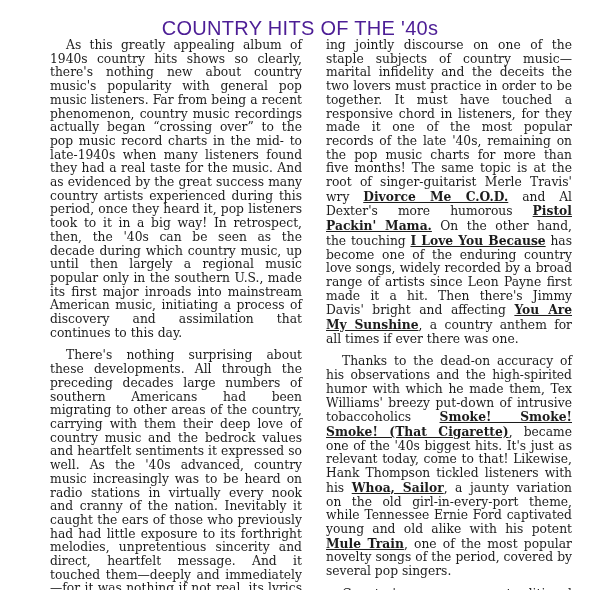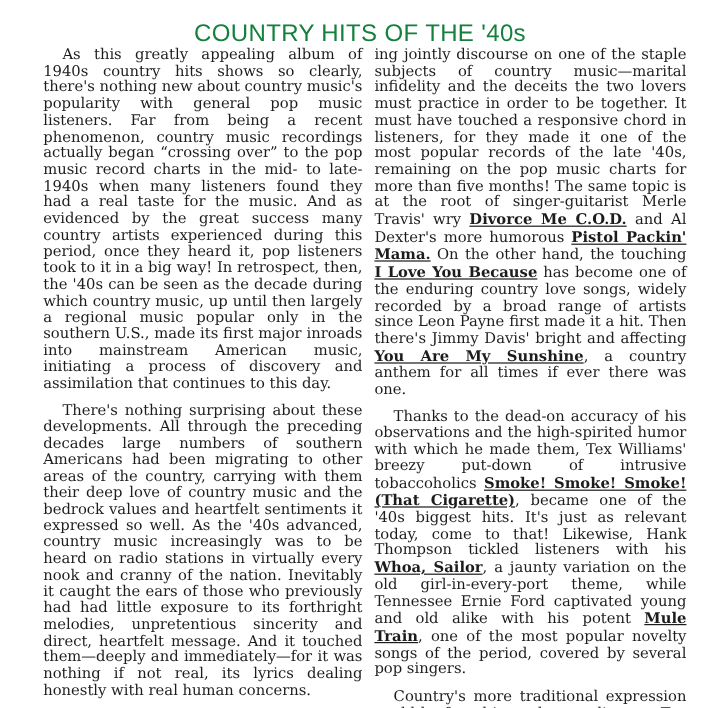--- a/index.html
+++ b/index.html
@@ -5,30 +5,30 @@
     html, body { margin: 0; padding: 0; }
     body {
       width: 600px; height: 590px; overflow: hidden;
       background: #ffffff; color: #1c1c1c;
       font-family: "DejaVu Serif", serif;
     }
     .page { position: relative; width: 600px; height: 590px; }
     .title {
       position: absolute; left: 0; top: 4px; width: 600px; text-align: center;
       font-family: "Liberation Sans", sans-serif;
-      font-size: 20px; letter-spacing: 0.3px; color: #15803d; font-weight: normal;
+      font-size: 20px; letter-spacing: 0.3px; color: #4c1d95; font-weight: normal;
     }
     .col {
       position: absolute; top: 39px;
       font-size: 12.3px; line-height: 13.7px;
       text-align: justify; hyphens: manual;
     }
     .col-left { left: 32px; width: 270px; }
     .col-right { left: 308px; width: 264px; }
-    .col p { margin: 0 0 9px 4px; text-indent: 16px; }
+    .col p { margin: 0 0 9px 18px; text-indent: 16px; }
     .col p.cont { text-indent: 0; }
     .col b { font-weight: bold; text-decoration: underline; }
   </style>
 </head>
 <body>
 
 <div class="page">
   <h1 class="title">COUNTRY HITS OF THE '40s</h1>
   <div class="col col-left">
       <p><span>As this greatly appealing album of 1940s country hits shows so clearly, there's nothing new about country music's popularity with general pop music listeners. Far from being a recent phenomenon, country music recordings actually began “crossing over” to the pop music record charts in the mid- to late-1940s when many listeners found they had a real taste for the music. And as evidenced by the great success many country artists experienced during this period, once they heard it, pop listeners took to it in a big way! In retrospect, then, the '40s can be seen as the decade during which country music, up until then largely a regional music popular only in the southern U.S., made its first major inroads into mainstream American music, initiating a process of discovery and assimilation that continues to this day.</span></p>

